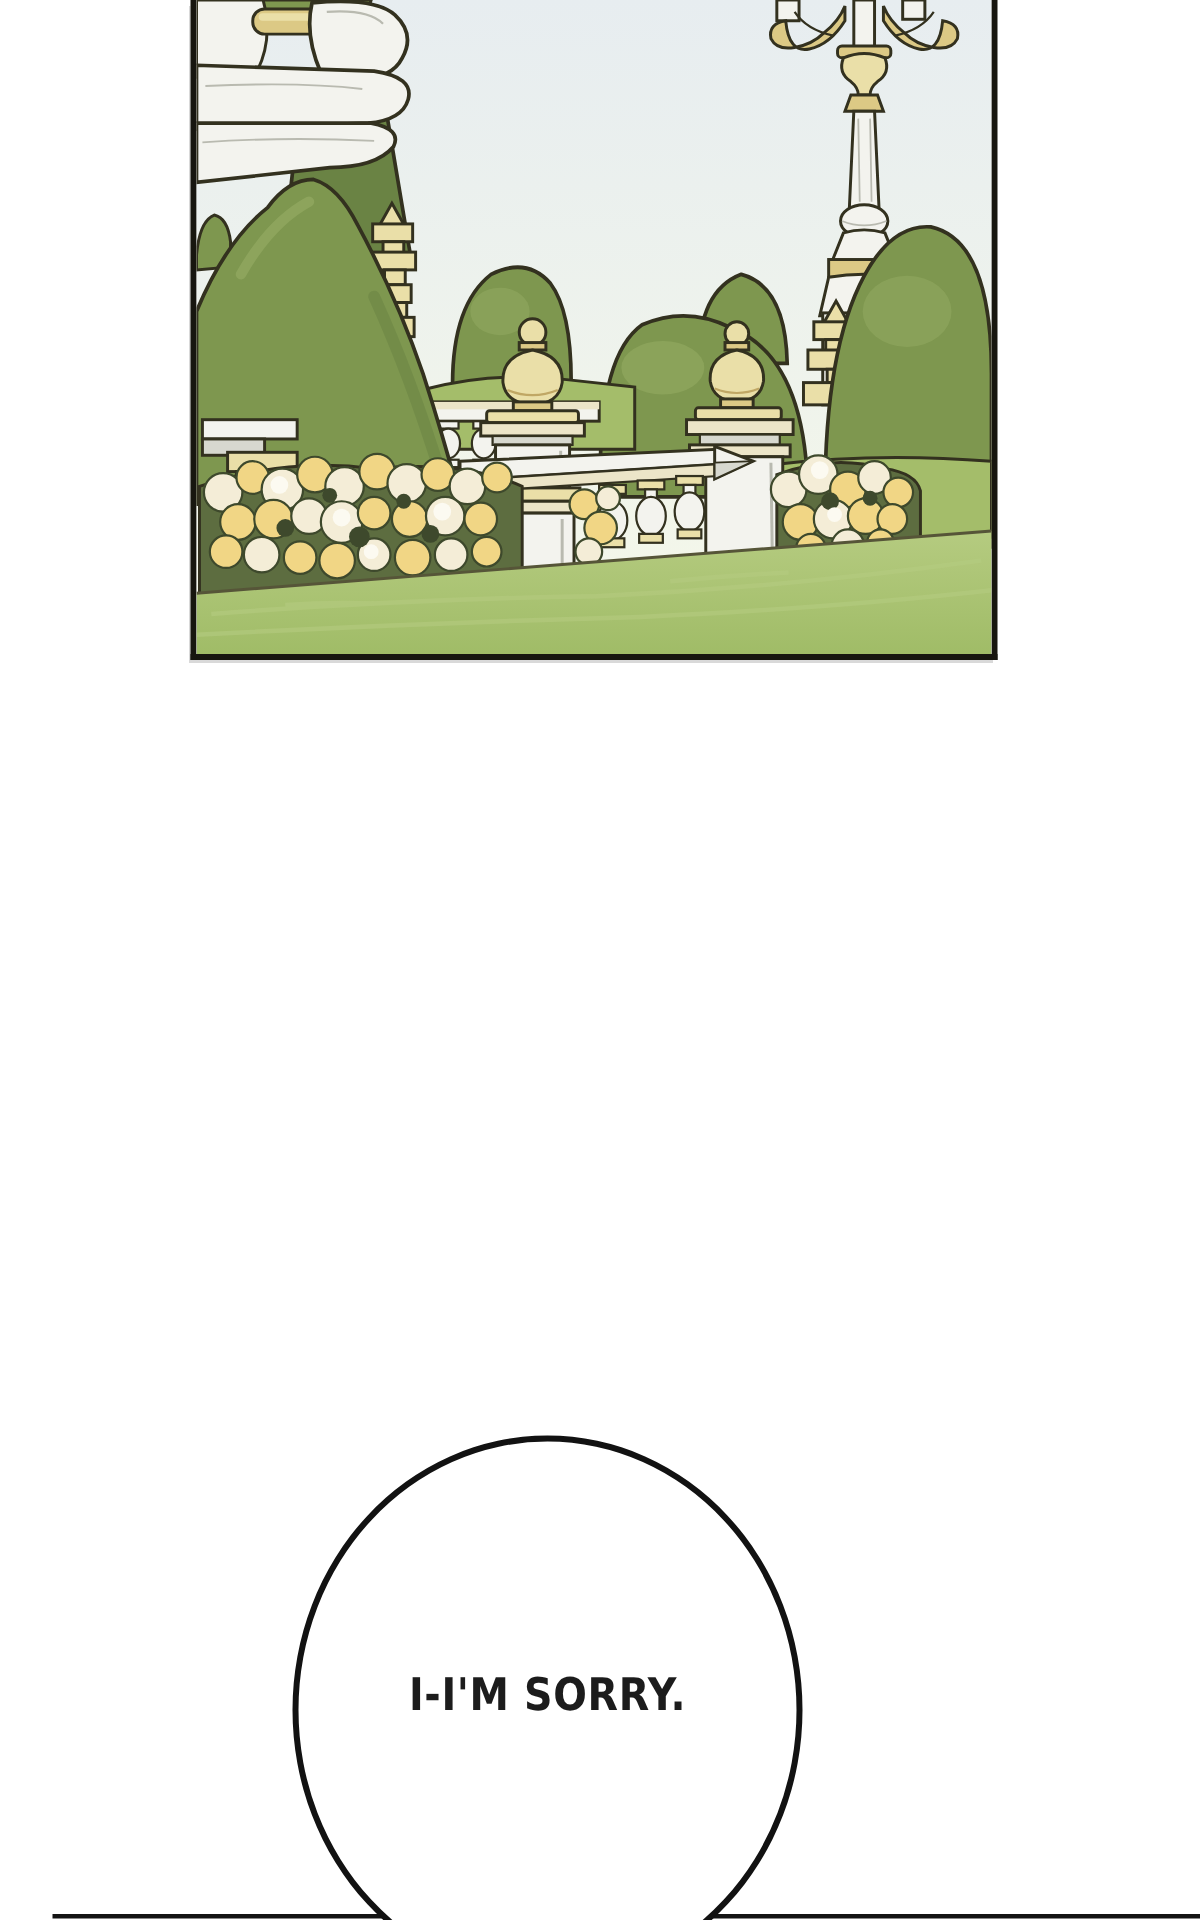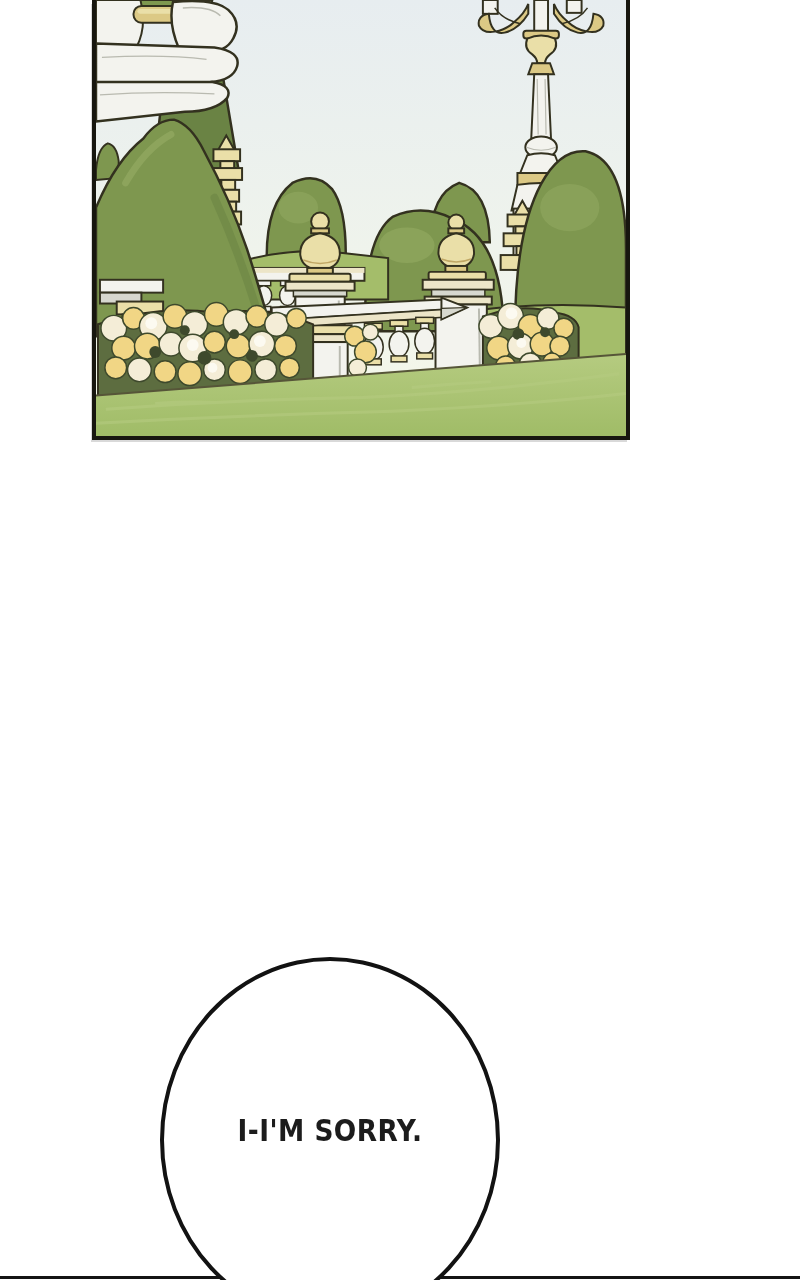--- a/index.html
+++ b/index.html
@@ -1,21 +1,21 @@
 <!DOCTYPE html>
 <html style="--c-page-background: #ffffff; --c-panel-border: #17160f; --c-outline: #33311f; --c-sky-top: #e7edf0; --c-sky-bottom: #f5f8e9; --c-bush-dark: #6a8344; --c-bush-mid: #7e974f; --c-bush-light: #9cb269; --c-hedge-light: #a4bd6a; --c-grass-top: #b5cb80; --c-grass: #a0bc67; --c-grass-edge: #565538; --c-stone-white: #f3f3ee; --c-stone-shade: #d7d8cf; --c-stone-dark: #b9bab0; --c-cream: #ece5c8; --c-gold-light: #eadfa8; --c-gold-mid: #dcc985; --c-gold-dark: #c0a765; --c-flower-cream: #f4edd7; --c-flower-yellow: #f1d685; --c-flower-white: #fcfaf1; --c-leaf: #5d6d40; --c-leaf-dark: #3e492c; --c-bubble-fill: #ffffff; --c-bubble-border: #121212; --c-bubble-text: #1c1c1c; --c-divider: #141414;"><head>
 <meta charset="utf-8">
 <style>
   html,body{margin:0;padding:0;}
   body{
     width:800px;height:1280px;position:relative;overflow:hidden;
     background:var(--c-page-background,#fff);
     font-family:"DejaVu Sans","Liberation Sans",sans-serif;
   }
-  .strip{position:absolute;inset:0;}
+  .strip{position:absolute;inset:0;margin-left:35px;}
   
   .panel{
     position:absolute;left:92px;top:0;width:538px;height:440px;
     box-sizing:border-box;background:#fff;
     border:4px solid var(--c-panel-border,#17160f);border-top:none;
     box-shadow:-2px 3px 0 -1px #d9d9d9;
   }
   .panel svg{display:block;width:100%;height:100%;}
   .ol{stroke:var(--c-outline,#33311f);}
   

